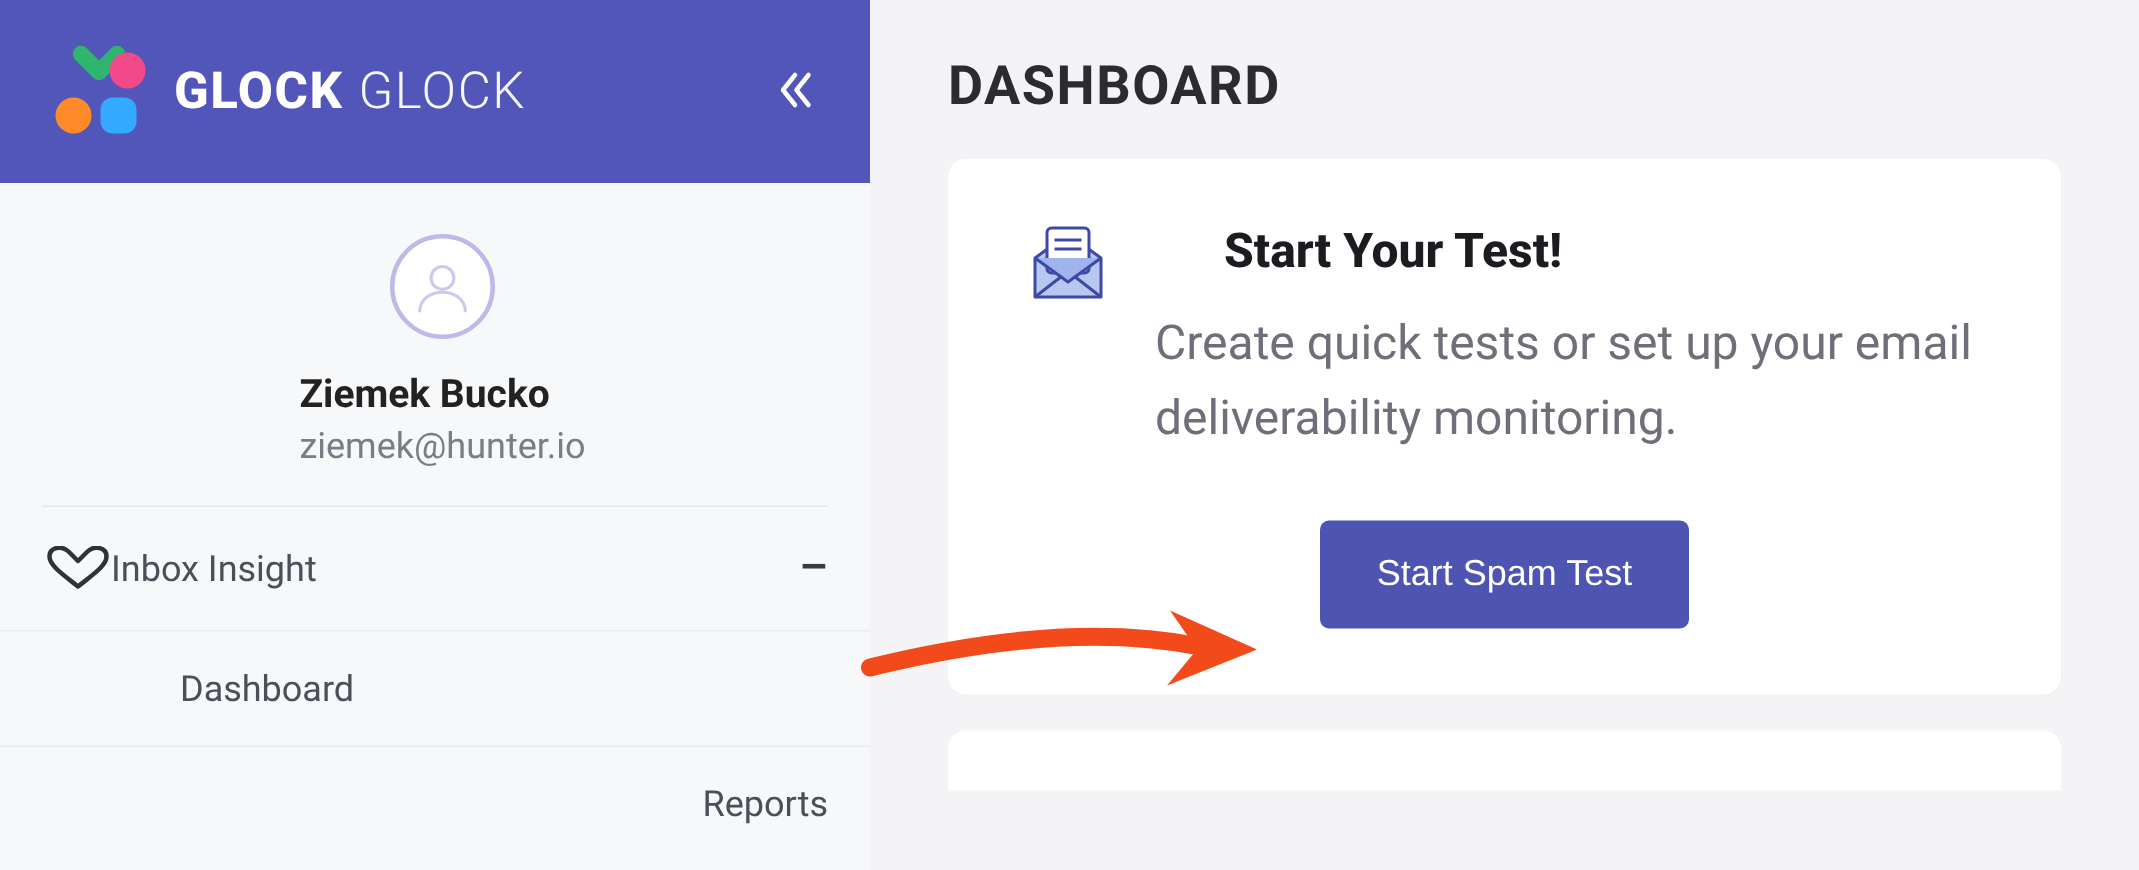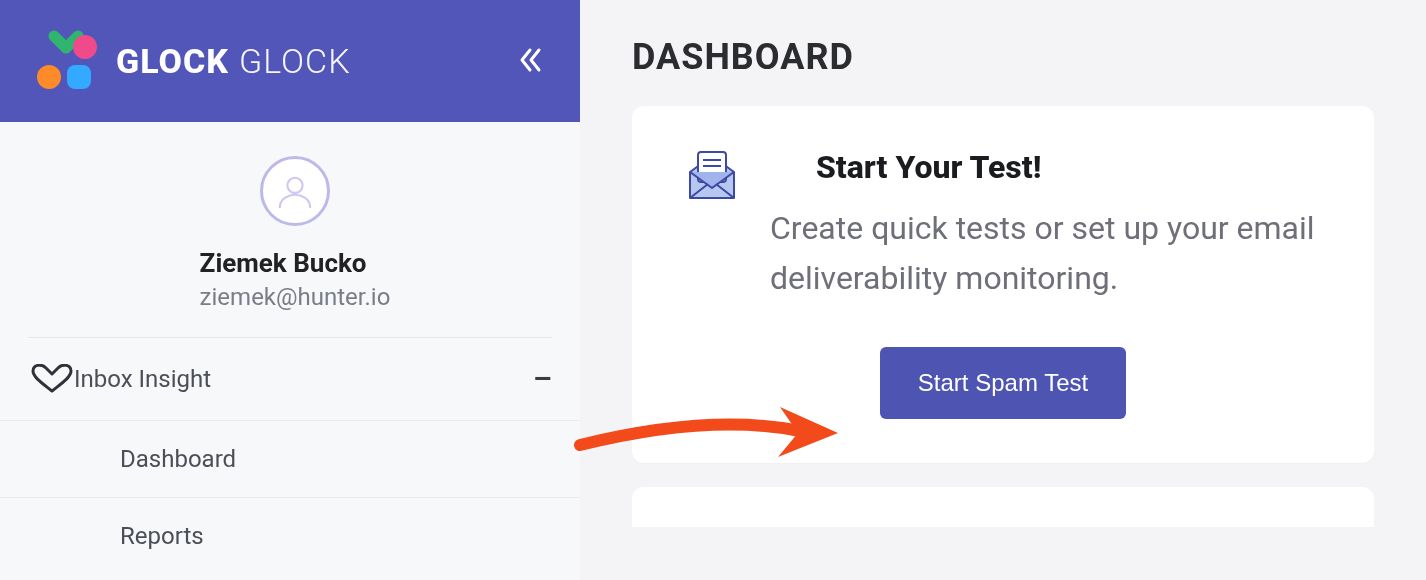--- a/index.html
+++ b/index.html
@@ -22,21 +22,21 @@
   .user-name { font-size:26px; font-weight:700; color:#222; line-height:1.2; }
   .user-email { font-size:24px; color:#7a7d85; margin-top:4px; }
   .hr { height:1px; background:#e6e7ea; margin:0 28px; }
   .nav-section { padding:0; }
   .nav-item { display:flex; align-items:center; padding:26px 28px 26px 30px; color:#4c4f57; font-size:24px; cursor:pointer; border-bottom:1px solid #ececef; }
   .nav-item .label { flex:1; }
   .nav-item .toggle { font-size:30px; color:#3a3c40; font-weight:600; line-height:0; }
   .nav-item .icon { width:44px; display:flex; align-items:center; justify-content:center; }
   .nav-item .icon svg { width:44px; height:30px; stroke:#2f3238; fill:none; stroke-width:3; }
   .nav-sub { display:flex; align-items:center; padding:24px 28px 24px 120px; color:#4c4f57; font-size:24px; cursor:pointer; border-bottom:1px solid #ececef; }
-  .nav-sub.last { border-bottom:0; }
+  .nav-sub.last { border-bottom:0;justify-content:flex-end; }
   .sidebar-edge { position:absolute; top:0; right:-10px; width:10px; height:100%; background:#d2d4d8; border-radius:0 6px 6px 0; }
   
   .main { flex:1; background:#f4f4f6; padding:36px 52px; position:relative; }
   .page-title { font-size:36px; font-weight:700; letter-spacing:1px; color:#2b2c30; margin-bottom:28px; }
   .card { background:#fff; border-radius:12px; padding:42px 52px 44px 52px; box-shadow:0 1px 2px rgba(0,0,0,0.02); margin-bottom:24px; }
   .card-head { display:flex; gap:30px; }
   .mail-icon { width:56px; flex:0 0 56px; }
   .mail-icon svg { width:56px; height:56px; }
   .card-title { font-size:32px; font-weight:800; color:#1b1c20;margin-left:46px; }
   .card-desc { font-size:32px; color:#6e6f78; margin-top:18px; line-height:1.55; max-width:560px; }

